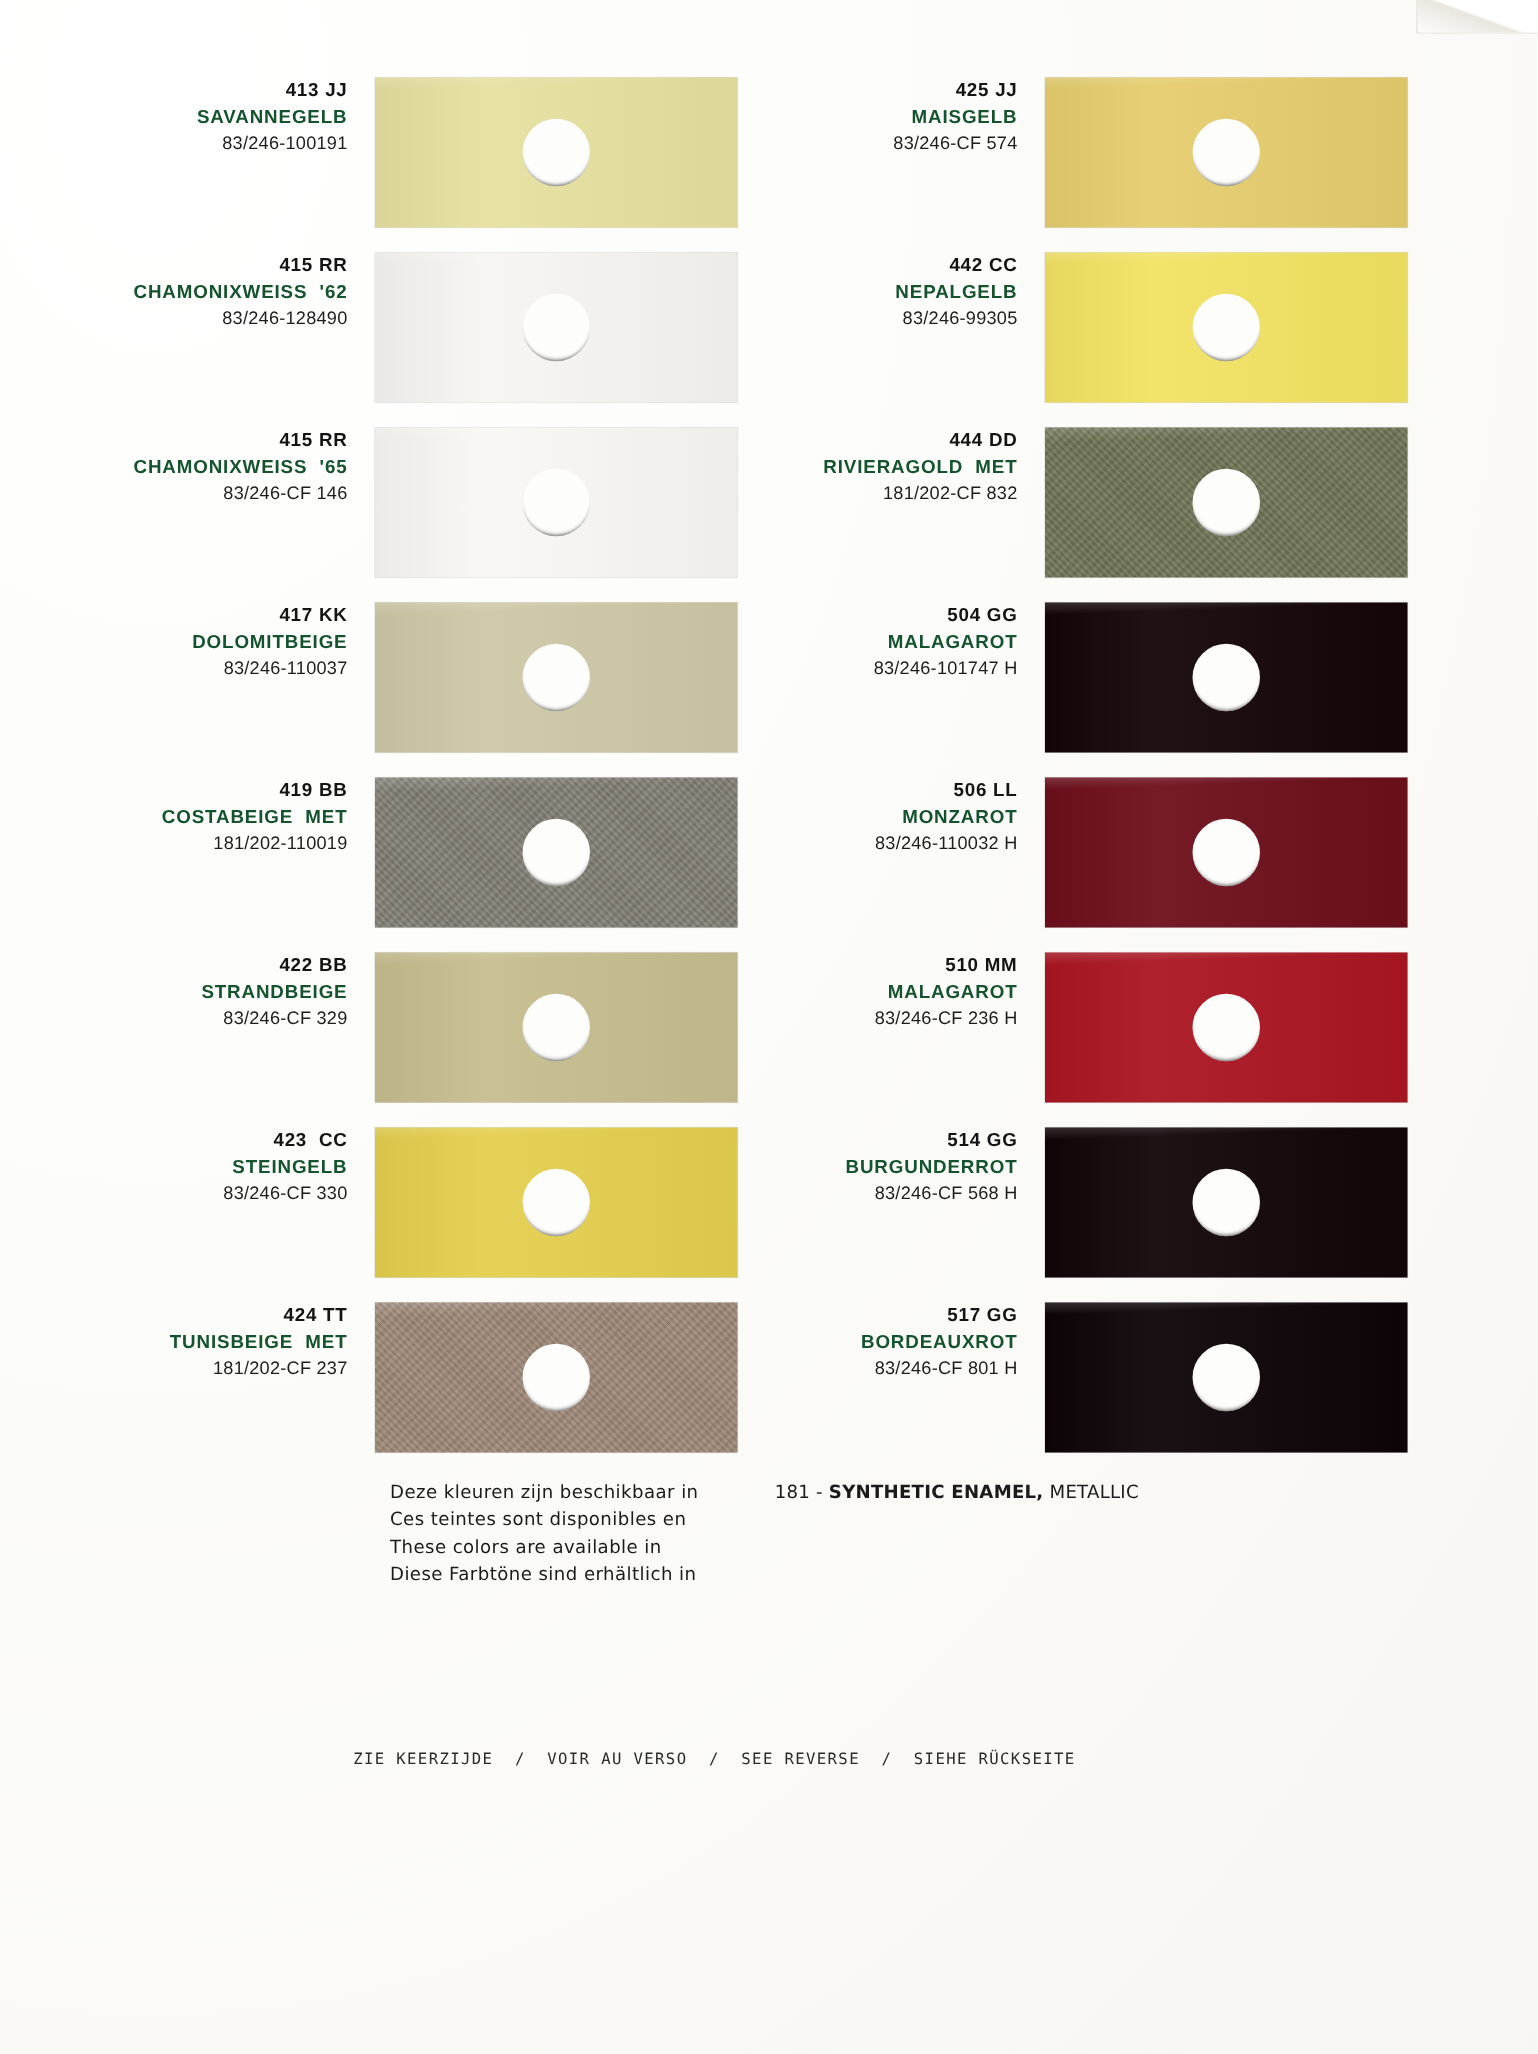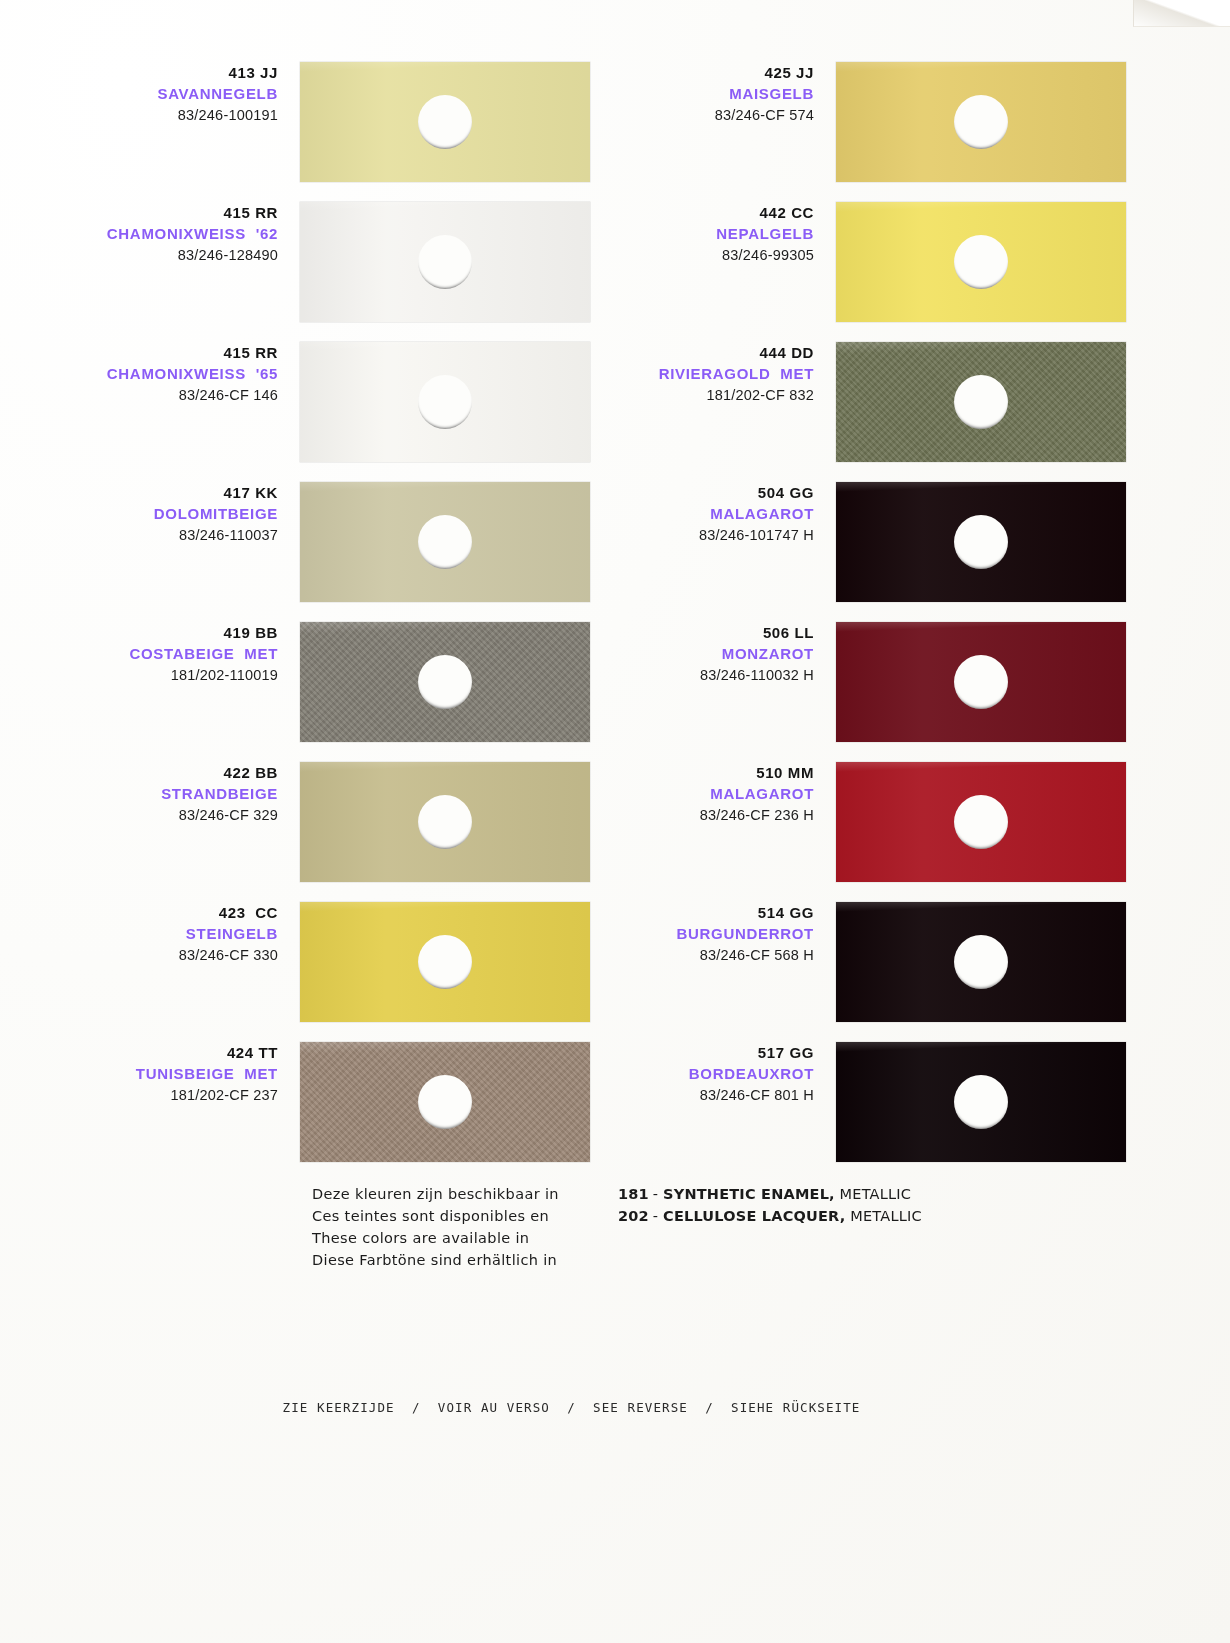--- a/index.html
+++ b/index.html
@@ -68,21 +68,21 @@
     font-weight: bold;
     letter-spacing: .6px;
     color: #141414;
     line-height: 1.42;
     white-space: pre;
   }
   .cname {
     font-size: 15px;
     font-weight: bold;
     letter-spacing: .7px;
-    color: #8b5cf6;
+    color: #14532d;
     line-height: 1.42;
     white-space: pre;
   }
   .pcode {
     font-size: 14.5px;
     font-weight: normal;
     letter-spacing: .2px;
     color: #1d1d1d;
     line-height: 1.45;
     white-space: pre;
@@ -153,21 +153,21 @@
   }
   .legend-right .lrow {
     font-family: "DejaVu Sans", sans-serif;
     font-size: 14.5px;
     color: #1b1b1b;
     line-height: 1.52;
     letter-spacing: .2px;
     white-space: pre;
   }
   .legend-right .lnum {
-    font-weight: bold;
+    font-weight: normal;
     display: inline-block;
     width: 30px;
     text-align: right;
   }
   .legend-right .ldash { font-weight: normal; }
   .legend-right .ltype { font-weight: bold; }
   .legend-right .lfin  { font-weight: normal; }
 
   
   .footer {
@@ -402,19 +402,18 @@
 <div class="legend">
   <div class="legend-left">
     <div>Deze kleuren zijn beschikbaar in</div>
     <div>Ces teintes sont disponibles en</div>
     <div>These colors are available in</div>
     <div>Diese Farbtöne sind erhältlich in</div>
   </div>
 
   <div class="legend-right">
     <div class="lrow"><span class="lnum">181</span><span class="ldash"> - </span><span class="ltype">SYNTHETIC ENAMEL,</span><span class="lfin"> METALLIC</span></div>
-    <div class="lrow"><span class="lnum">202</span><span class="ldash"> - </span><span class="ltype">CELLULOSE LACQUER,</span><span class="lfin"> METALLIC</span></div>
   </div>
 </div>
 
 <div class="footer">
   <span>ZIE KEERZIJDE  /  VOIR AU VERSO  /  SEE REVERSE  /  SIEHE RÜCKSEITE</span>
 </div>
 
 </body></html>

